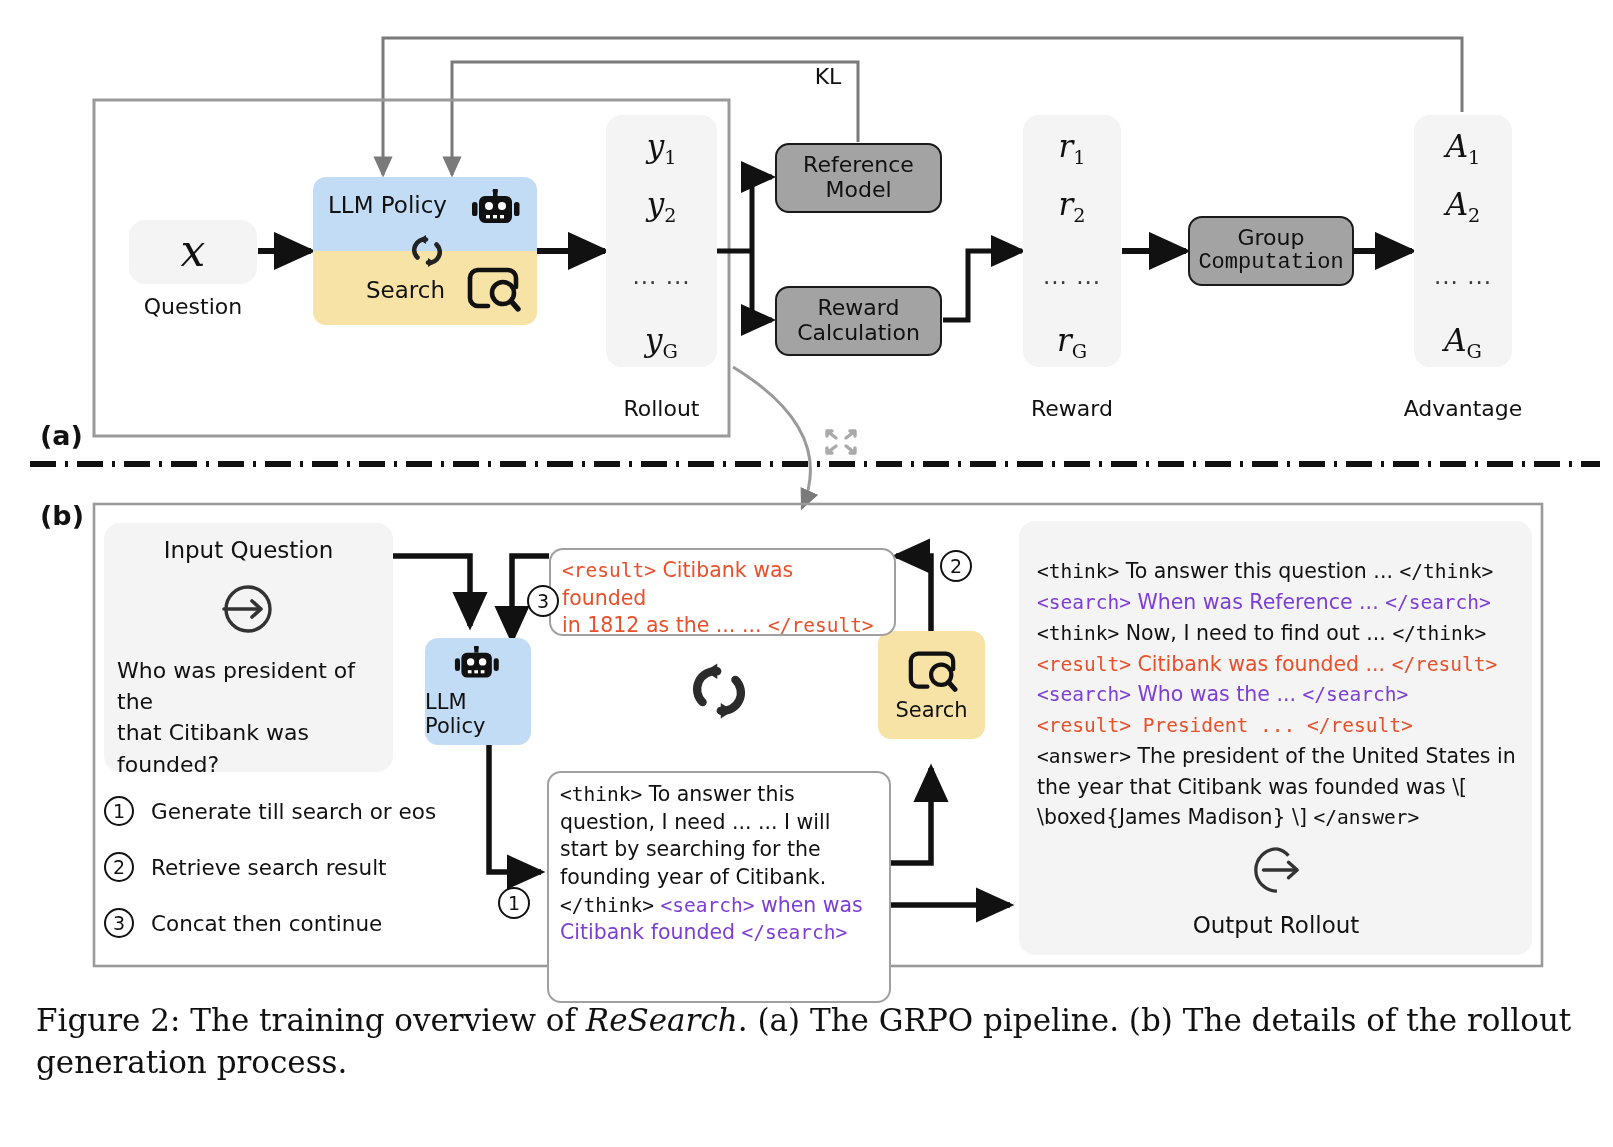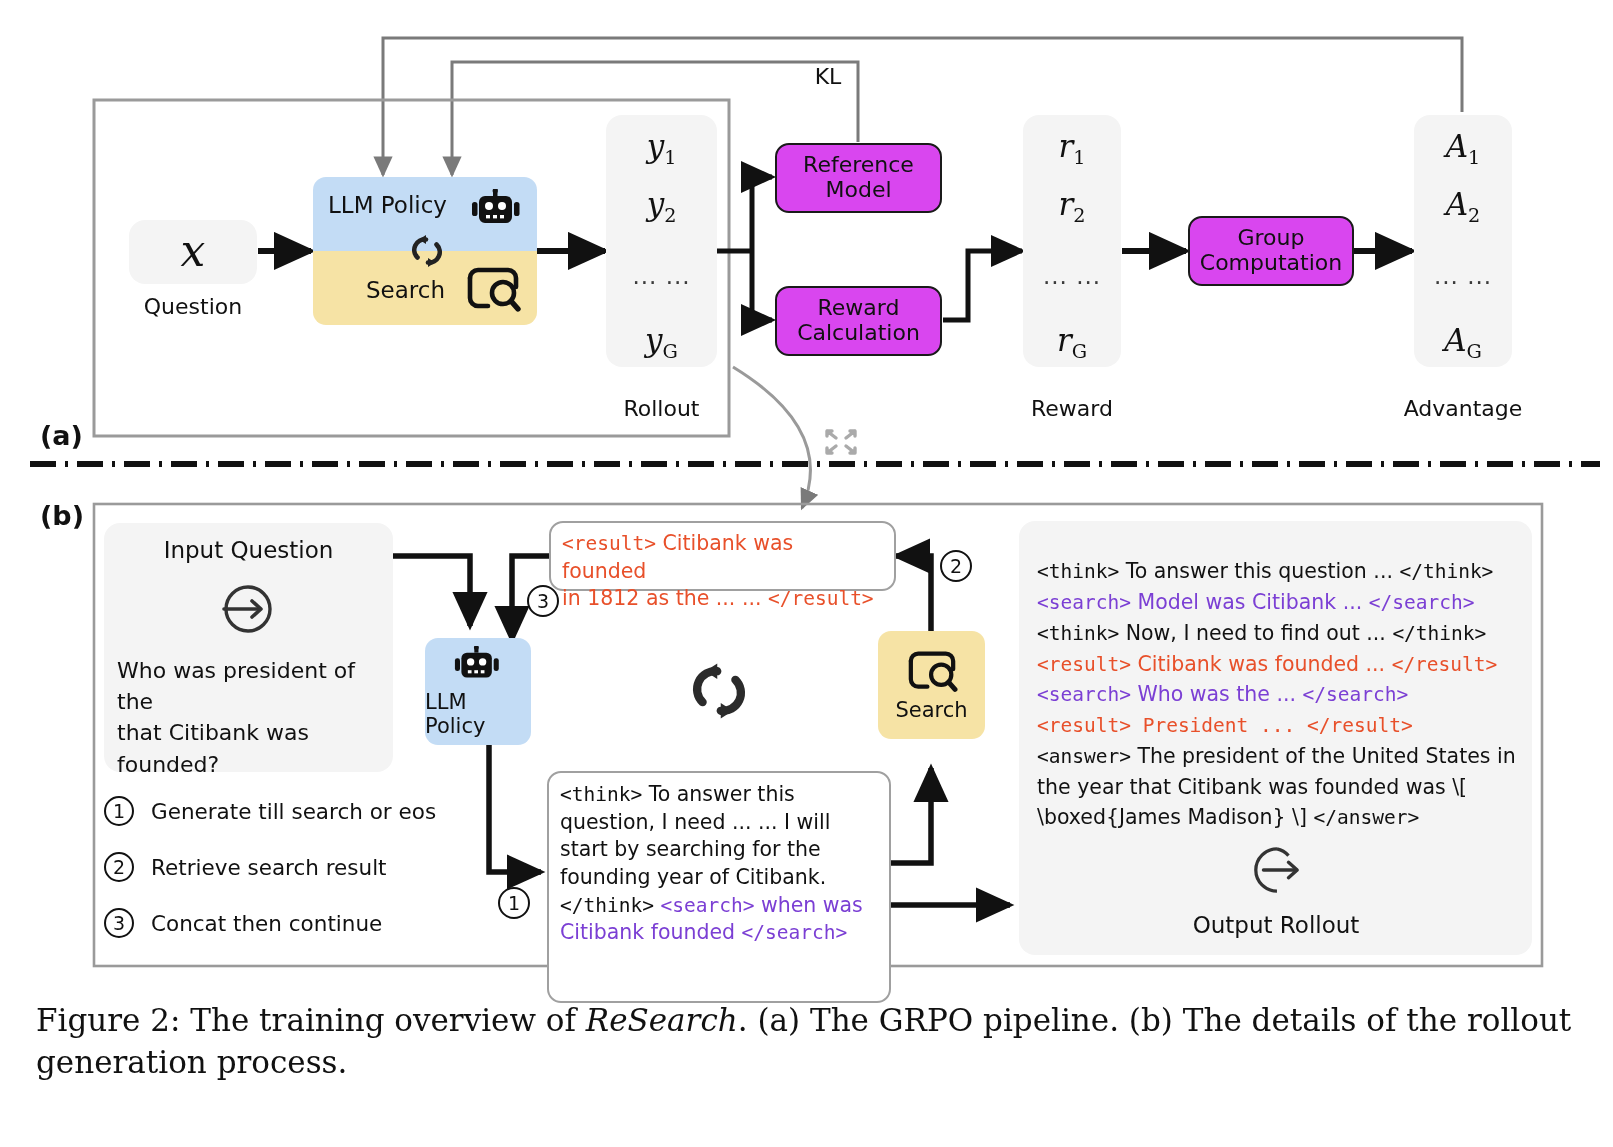--- a/index.html
+++ b/index.html
@@ -23,21 +23,21 @@
   }
 
   
   .greybox {
     position: absolute;
     background: #f4f4f4;
     border-radius: 16px;
   }
   .roundbox {
     position: absolute;
-    background: #d946ef;
+    background: #a3a3a3;
     border: 2.5px solid #1a1a1a;
     border-radius: 14px;
     display: flex;
     flex-direction: column;
     align-items: center;
     justify-content: center;
     line-height: 1.12;
   }
 
   .mathlabel {
@@ -339,21 +339,21 @@
     <span>r</span><span class="sub">2</span>
   </div>
   <div class="dotsrow" style="left:1023px; top:263px; width:98px;">... ...</div>
   <div class="mathlabel" style="left:1023px; top:322px; width:98px; font-size:31px;">
     <span>r</span><span class="sub">G</span>
   </div>
   <div class="caplabel" style="left:1008px; top:396px; width:128px; font-size:22px;">Reward</div>
 
   <div class="roundbox" style="left:1188px; top:216px; width:166px; height:70px;">
     <div class="boxtext" style="font-size:22px;">Group</div>
-    <div class="boxtext" style="font-size:22px;">Computation</div>
+    <div class="boxtext" style="font-size:22px;font-family:Liberation Mono, monospace;">Computation</div>
   </div>
 
   <div class="greybox" style="left:1414px; top:115px; width:98px; height:252px;"></div>
   <div class="mathlabel" style="left:1414px; top:128px; width:98px; font-size:31px;">
     <span>A</span><span class="sub">1</span>
   </div>
   <div class="mathlabel" style="left:1414px; top:186px; width:98px; font-size:31px;">
     <span>A</span><span class="sub">2</span>
   </div>
   <div class="dotsrow" style="left:1414px; top:263px; width:98px;">... ...</div>
@@ -415,21 +415,21 @@
   <div class="yellowsq" style="left:878px; top:631px; width:107px; height:108px;">
     <svg class="icon" width="52" height="46" viewBox="0 0 56 50">
       <path d="M5,13 A8,8 0 0 1 13,5 L43,5 A8,8 0 0 1 51,13 L51,22" fill="none" stroke="#111" stroke-width="4.6" stroke-linecap="round"></path>
       <path d="M5,13 L5,33 A8,8 0 0 0 13,41 L23,41" fill="none" stroke="#111" stroke-width="4.6" stroke-linecap="round"></path>
       <circle cx="38" cy="28" r="11" fill="none" stroke="#111" stroke-width="4.6"></circle>
       <path d="M46,36 L53,44" stroke="#111" stroke-width="5.4" stroke-linecap="round"></path>
     </svg>
     <div class="blocklabel">Search</div>
   </div>
 
-  <div class="greyround" style="left:549px; top:521px; width:347px; height:70px;">
+  <div class="greyround" style="left:549px; top:548px; width:347px; height:88px;">
     <div class="codetxt" style="padding:7px 11px 0 11px;">
       <span class="tag c-result">&lt;result&gt;</span><span class="c-result"> Citibank was founded</span><br>
       <span class="c-result">in 1812 as the ... ... </span><span class="tag c-result">&lt;/result&gt;</span>
     </div>
   </div>
 
   <div class="greyround" style="left:547px; top:771px; width:344px; height:232px;">
     <div class="codetxt" style="padding:8px 11px 0 11px;">
       <span class="tag c-black">&lt;think&gt;</span><span class="c-black"> To answer this question, I need ... ... I will start by searching for the founding year of Citibank. </span><span class="tag c-black">&lt;/think&gt;</span>
       <span class="tag c-search">&lt;search&gt;</span><span class="c-search"> when was Citibank founded </span><span class="tag c-search">&lt;/search&gt;</span>
@@ -439,21 +439,21 @@
   <div class="stepbadge" style="left:527px; top:585px;">3</div>
   <div class="stepbadge" style="left:940px; top:550px;">2</div>
   <div class="stepbadge" style="left:498px; top:887px;">1</div>
 
   <div class="greybox" style="left:1019px; top:521px; width:513px; height:434px;"></div>
   <div class="rolloutlines" style="left:1037px; top:556px; width:490px;">
     <div>
       <span class="tag c-black">&lt;think&gt;</span><span class="c-black"> To answer this question ... </span><span class="tag c-black">&lt;/think&gt;</span>
     </div>
     <div>
-      <span class="tag c-search">&lt;search&gt;</span><span class="c-search"> Model was Citibank ... </span><span class="tag c-search">&lt;/search&gt;</span>
+      <span class="tag c-search">&lt;search&gt;</span><span class="c-search"> When was Reference ... </span><span class="tag c-search">&lt;/search&gt;</span>
     </div>
     <div>
       <span class="tag c-black">&lt;think&gt;</span><span class="c-black"> Now, I need to find out ... </span><span class="tag c-black">&lt;/think&gt;</span>
     </div>
     <div>
       <span class="tag c-result">&lt;result&gt;</span><span class="c-result"> Citibank was founded ... </span><span class="tag c-result">&lt;/result&gt;</span>
     </div>
     <div>
       <span class="tag c-search">&lt;search&gt;</span><span class="c-search"> Who was the ... </span><span class="tag c-search">&lt;/search&gt;</span>
     </div>

